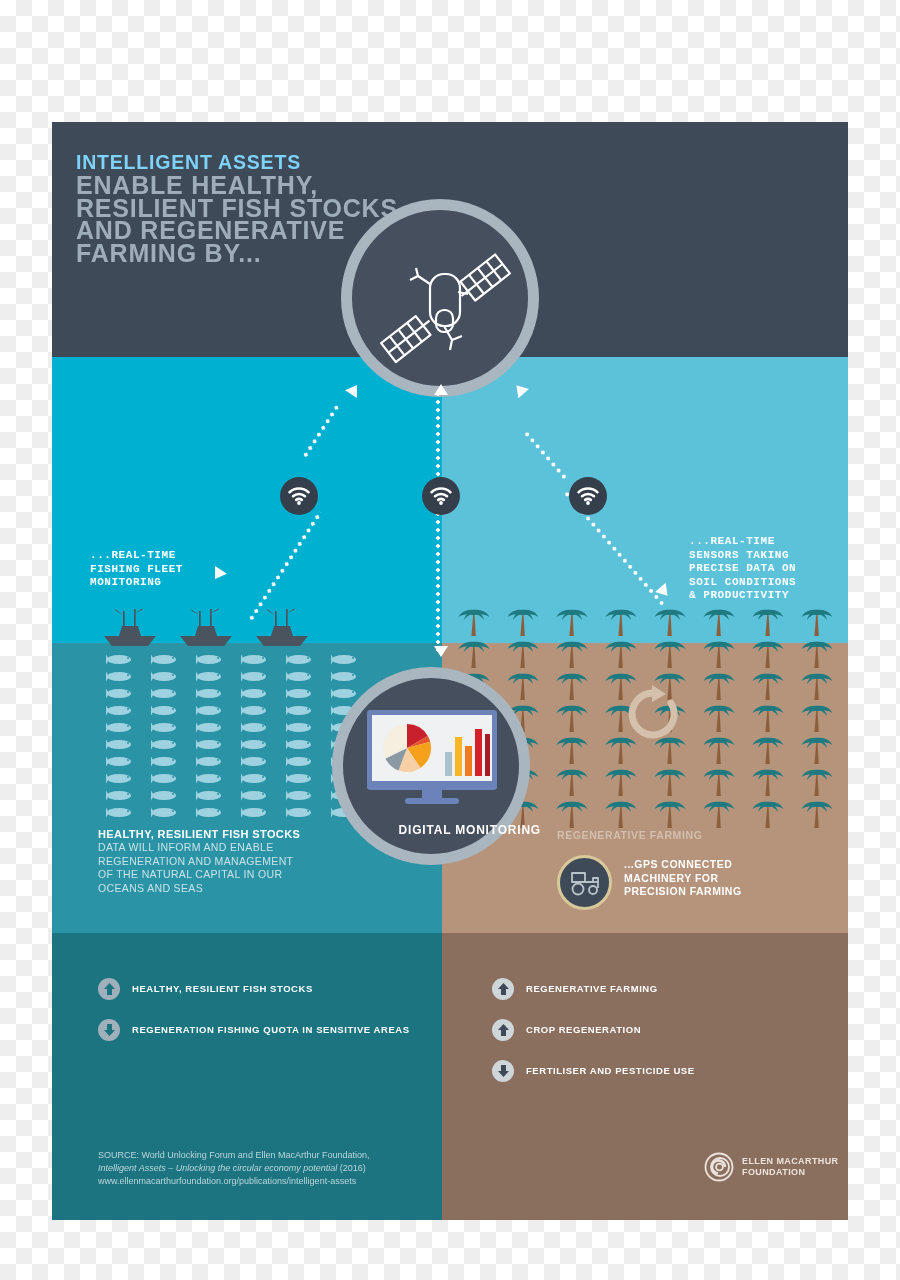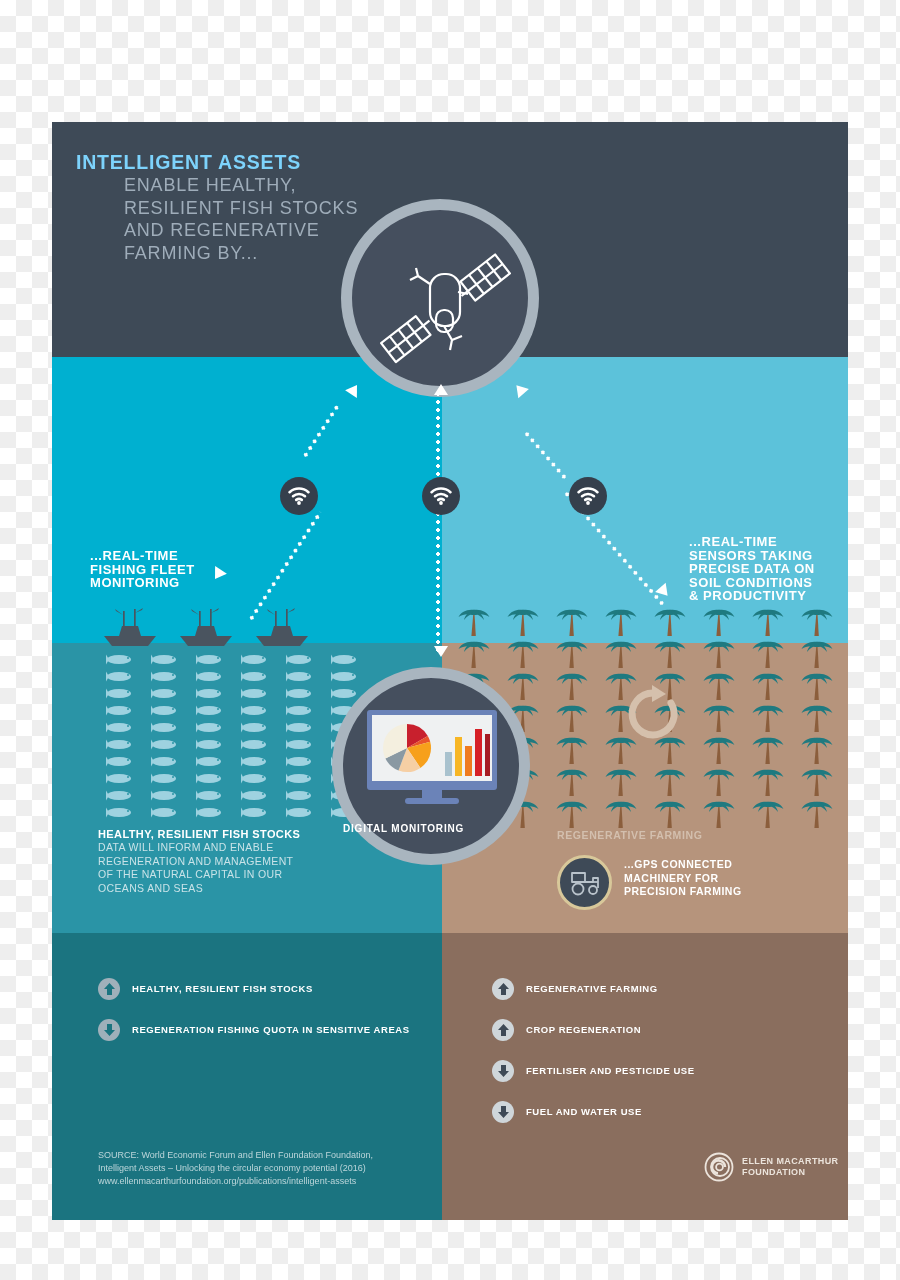--- a/index.html
+++ b/index.html
@@ -47,24 +47,23 @@
   
   #title-block {
     position: absolute; left: 24px; top: 28px; width: 330px;
     letter-spacing: 0.6px;
   }
   #title-main {
     font-size: 19.5px; font-weight: bold; color: #7dd3fc;
     line-height: 24px; letter-spacing: 0.8px;
   }
   #title-sub {
-    font-size: 18px; font-weight: normal; color: #9fadba;
+    font-size: 25px; font-weight: bold; color: #9fadba;
     line-height: 22.5px; letter-spacing: 0.8px;
     white-space: pre-line;
-    margin-left: 48px;
   }
 
   
   #satellite-circle {
     position: absolute; left: 289px; top: 77px;
     width: 198px; height: 198px; border-radius: 50%;
     background: #454f5e; border: 11px solid #a9b5bf;
   }
   #satellite-circle svg { position:absolute; left:22px; top:22px; }
 
@@ -84,22 +83,23 @@
 
   
   .wifi {
     position: absolute; width: 38px; height: 38px; border-radius: 50%;
     background: #353f4c; display:flex; align-items:center; justify-content:center;
   }
 
   
   .blk-label {
     position: absolute; color:#ffffff; font-weight: bold;
-    font-size: 13px; line-height: 13.5px; letter-spacing: 0.55px;
+    font-size: 11px; line-height: 13.5px; letter-spacing: 0.55px;
     white-space: pre-line;
+    font-family: Liberation Mono, monospace;
   }
   #label-fleet { left: 38px; top: 427px; }
   #label-sensors { left: 637px; top: 413px; }
 
   
   #boat-row { position:absolute; left: 50px; top: 485px; width: 260px; height: 40px; }
   .boat { position:absolute; }
 
   
   #fish-grid {
@@ -147,22 +147,22 @@
 
   
   #monitor-circle {
     position: absolute; left: 280px; top: 545px;
     width: 198px; height: 198px; border-radius:50%;
     background:#454f5e; border:11px solid #a9b5bf;
   }
   #monitor-art { position:absolute; left:24px; top:32px; }
   #monitor-label {
     position:absolute; left:0; width:198px; top:145px;
-    text-align:left; color:#ffffff; font-weight:bold;
-    font-size:10px; letter-spacing:0.8px;
+    text-align:right; color:#ffffff; font-weight:bold;
+    font-size:12px; letter-spacing:0.8px;
   }
 
   
   .legend-col { position:absolute; }
   #legend-left  { left:46px;  top:846px; width:345px; }
   #legend-right { left:440px; top:846px; width:340px; }
   .legend-item { display:flex; align-items:center; height:41px; }
   .legend-dot {
     width: 22px; height:22px; border-radius:50%;
     display:flex; align-items:center; justify-content:center;
@@ -172,21 +172,21 @@
   .legend-dot.brown { background:#cfd6da; }
   .legend-text {
     font-size:9.5px; font-weight:bold; color:#ffffff; letter-spacing:0.55px;
   }
 
   
   #footer-source {
     position:absolute; left:46px; top:1027px; width:330px;
     font-size:9px; color:#bcd6da; line-height:13px;
   }
-  #footer-source .it { }
+  #footer-source .it { font-style: italic; }
   #logo-wrap {
     position:absolute; left:652px; top:1030px;
     display:flex; align-items:center; gap:8px;
   }
   #logo-text {
     font-size:9px; font-weight:bold; color:#ece4dc;
     line-height:11px; letter-spacing:0.4px; white-space:pre-line;
   }
 </style>
 </head>
@@ -1418,32 +1418,24 @@
         <div class="legend-text">CROP REGENERATION</div>
       </div>
       <div class="legend-item">
         <div class="legend-dot brown">
           <svg width="11" height="12" viewBox="0 0 11 12">
             <path d="M5.5 12 L0 6 H3 V0 H8 V6 H11 Z" fill="#3e4a57"></path>
           </svg>
         </div>
         <div class="legend-text">FERTILISER AND PESTICIDE USE</div>
       </div>
-      <div class="legend-item">
-        <div class="legend-dot brown">
-          <svg width="11" height="12" viewBox="0 0 11 12">
-            <path d="M5.5 12 L0 6 H3 V0 H8 V6 H11 Z" fill="#3e4a57"></path>
-          </svg>
-        </div>
-        <div class="legend-text">FUEL AND WATER USE</div>
-      </div>
     </div>
 
   <div id="footer-source">
-    <div>SOURCE: World Economic Forum and Ellen Foundation Foundation,</div>
+    <div>SOURCE: World Unlocking Forum and Ellen MacArthur Foundation,</div>
     <div>
       <span class="it">Intelligent Assets – Unlocking the circular economy potential</span><span> (2016)</span>
     </div>
     <div>www.ellenmacarthurfoundation.org/publications/intelligent-assets</div>
   </div>
 
   <div id="logo-wrap">
     <svg width="30" height="30" viewBox="0 0 30 30">
       <circle cx="15" cy="15" r="13.5" fill="none" stroke="#ece4dc" stroke-width="1.8"></circle>
       <circle cx="16" cy="15" r="9" fill="none" stroke="#ece4dc" stroke-width="1.8"></circle>

